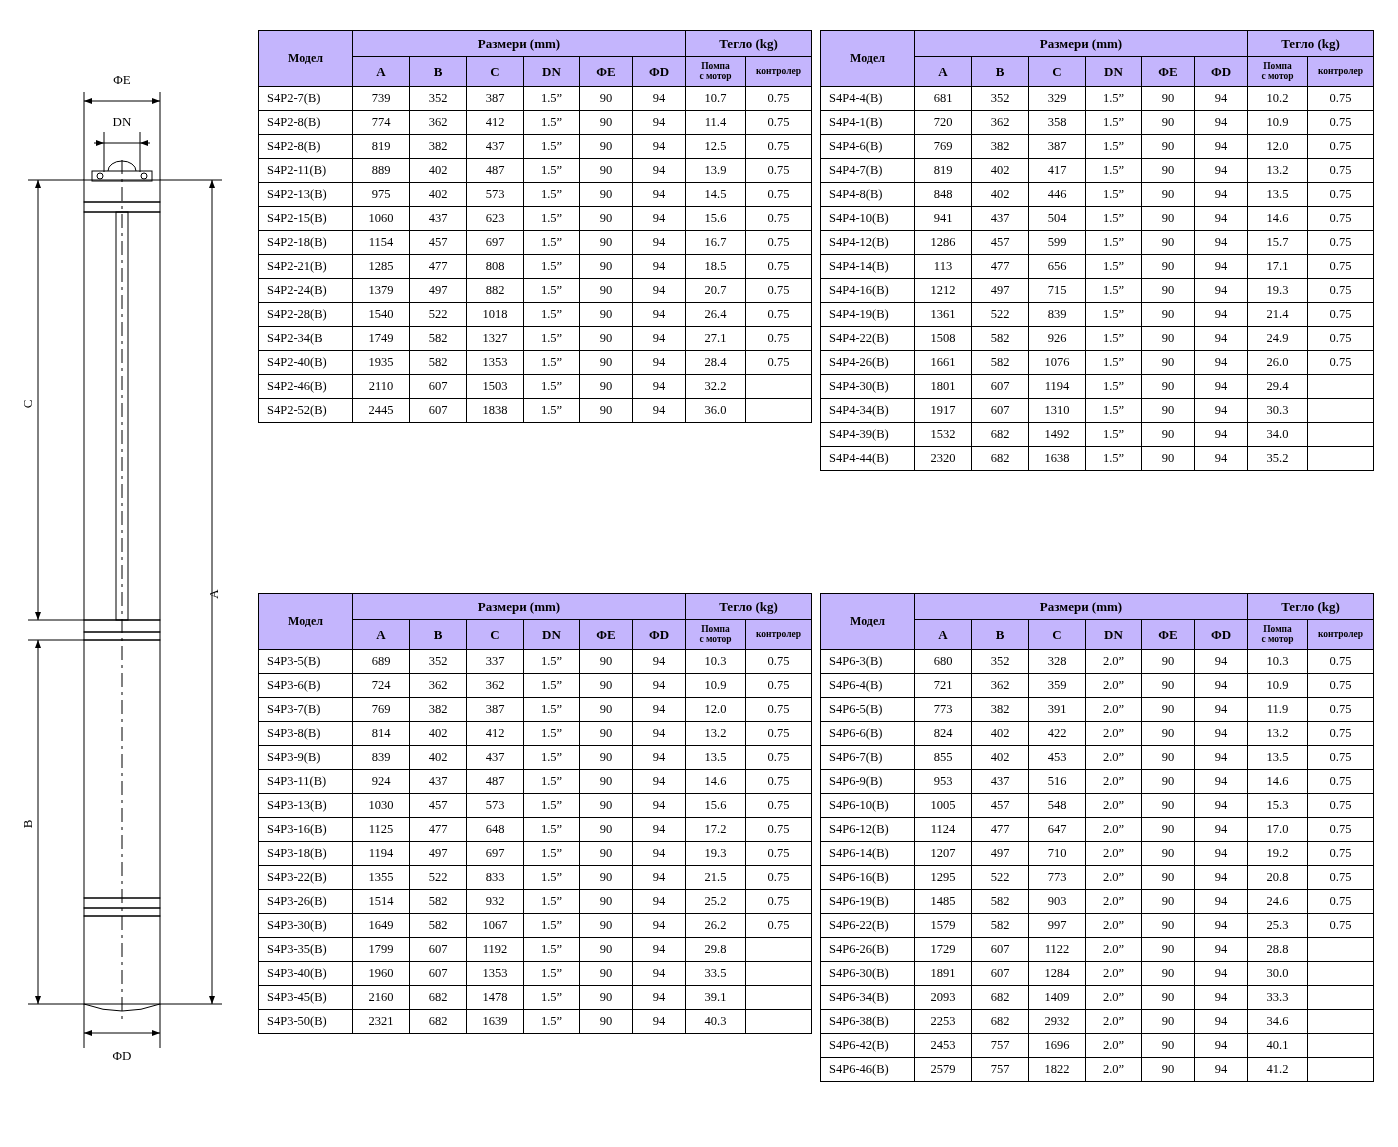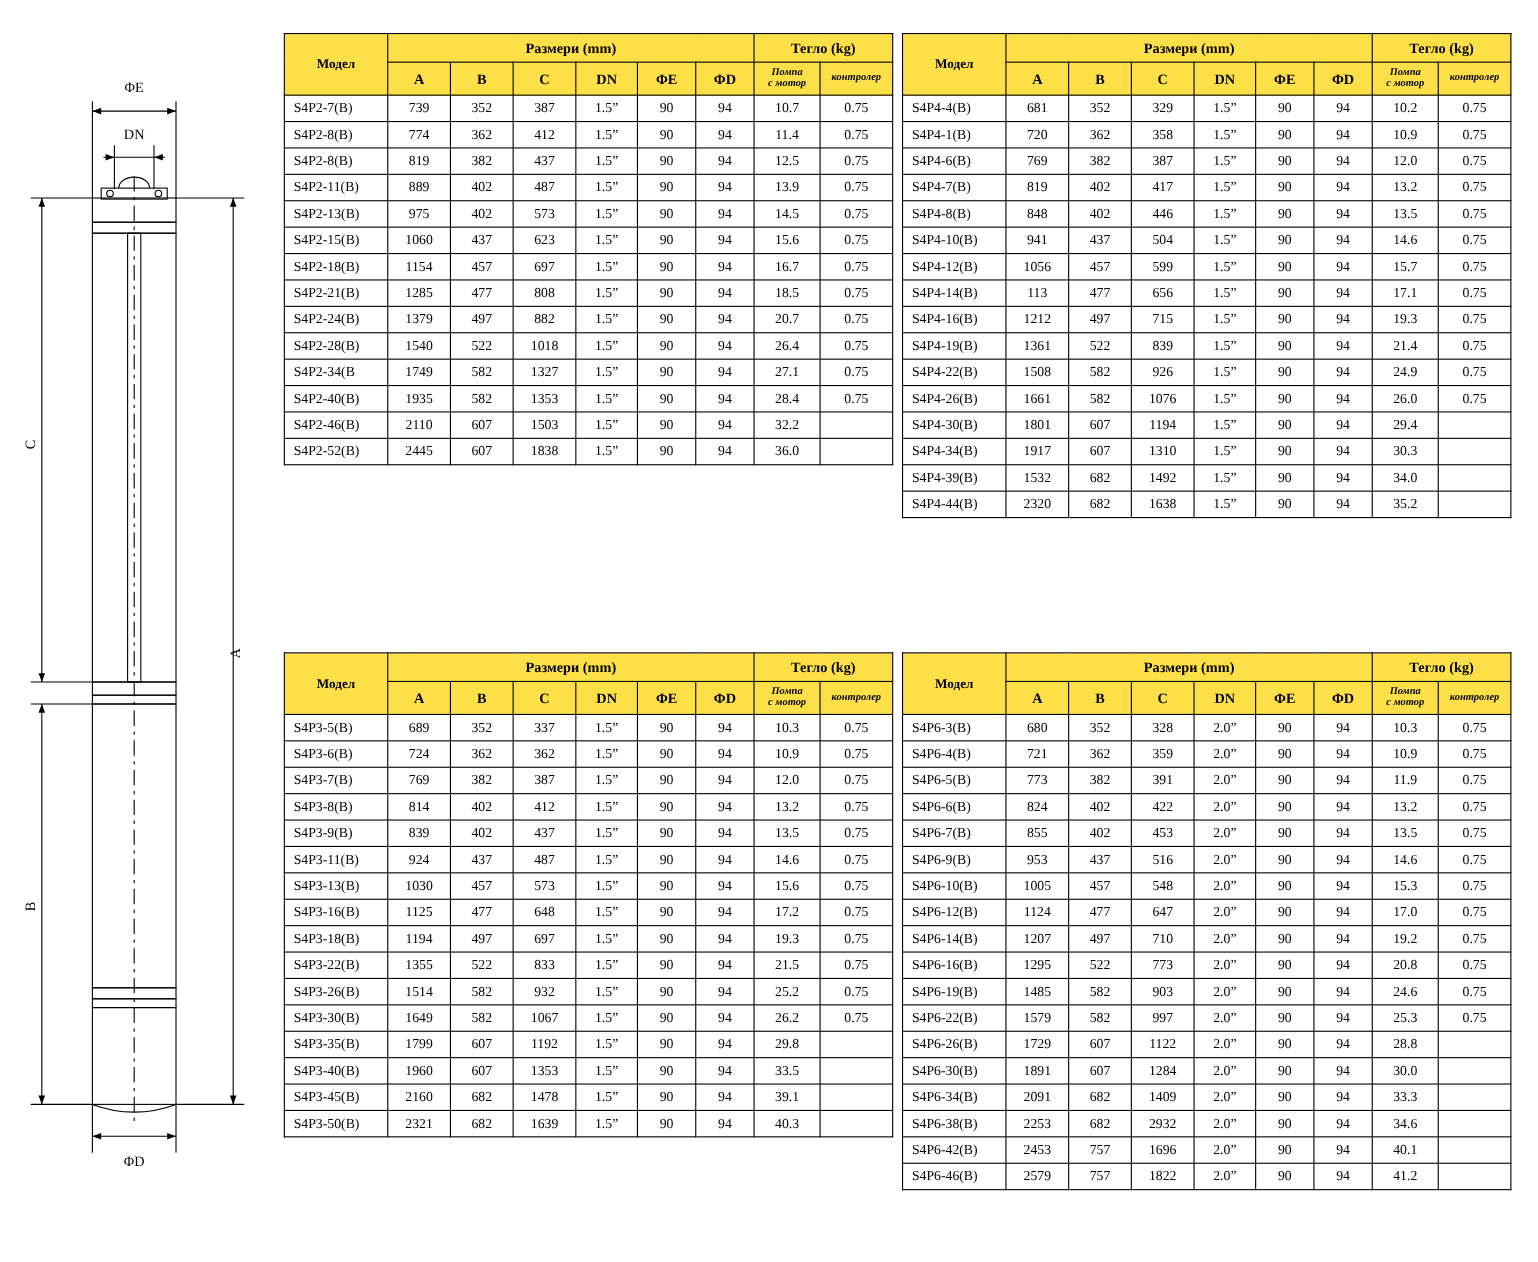--- a/index.html
+++ b/index.html
@@ -25,29 +25,28 @@
   }
   table.spec th, table.spec td{
     border:1px solid #000;
     text-align:center;
     vertical-align:middle;
     padding:0;
     height:23px;
     font-weight:normal;
   }
   table.spec thead th{
-    background:#fde047;
+    background:#c4b5fd;
     font-weight:bold;
     font-size:13px;
   }
   table.spec thead th.small{
     font-size:9.5px;
     font-weight:bold;
     line-height:1.05;
-    font-style:italic;
   }
   table.spec thead th.model{
     font-size:12px;
   }
   table.spec tbody td.model{
     text-align:left;
     padding-left:8px;
     font-size:12.5px;
   }
   
@@ -428,21 +427,21 @@
             <td>437</td>
             <td>504</td>
             <td>1.5”</td>
             <td>90</td>
             <td>94</td>
             <td>14.6</td>
             <td>0.75</td>
           </tr>
           <tr>
             <td class="model">S4P4-12(B)</td>
-            <td>1056</td>
+            <td>1286</td>
             <td>457</td>
             <td>599</td>
             <td>1.5”</td>
             <td>90</td>
             <td>94</td>
             <td>15.7</td>
             <td>0.75</td>
           </tr>
           <tr>
             <td class="model">S4P4-14(B)</td>
@@ -944,21 +943,21 @@
             <td>607</td>
             <td>1284</td>
             <td>2.0”</td>
             <td>90</td>
             <td>94</td>
             <td>30.0</td>
             <td></td>
           </tr>
           <tr>
             <td class="model">S4P6-34(B)</td>
-            <td>2091</td>
+            <td>2093</td>
             <td>682</td>
             <td>1409</td>
             <td>2.0”</td>
             <td>90</td>
             <td>94</td>
             <td>33.3</td>
             <td></td>
           </tr>
           <tr>
             <td class="model">S4P6-38(B)</td>

